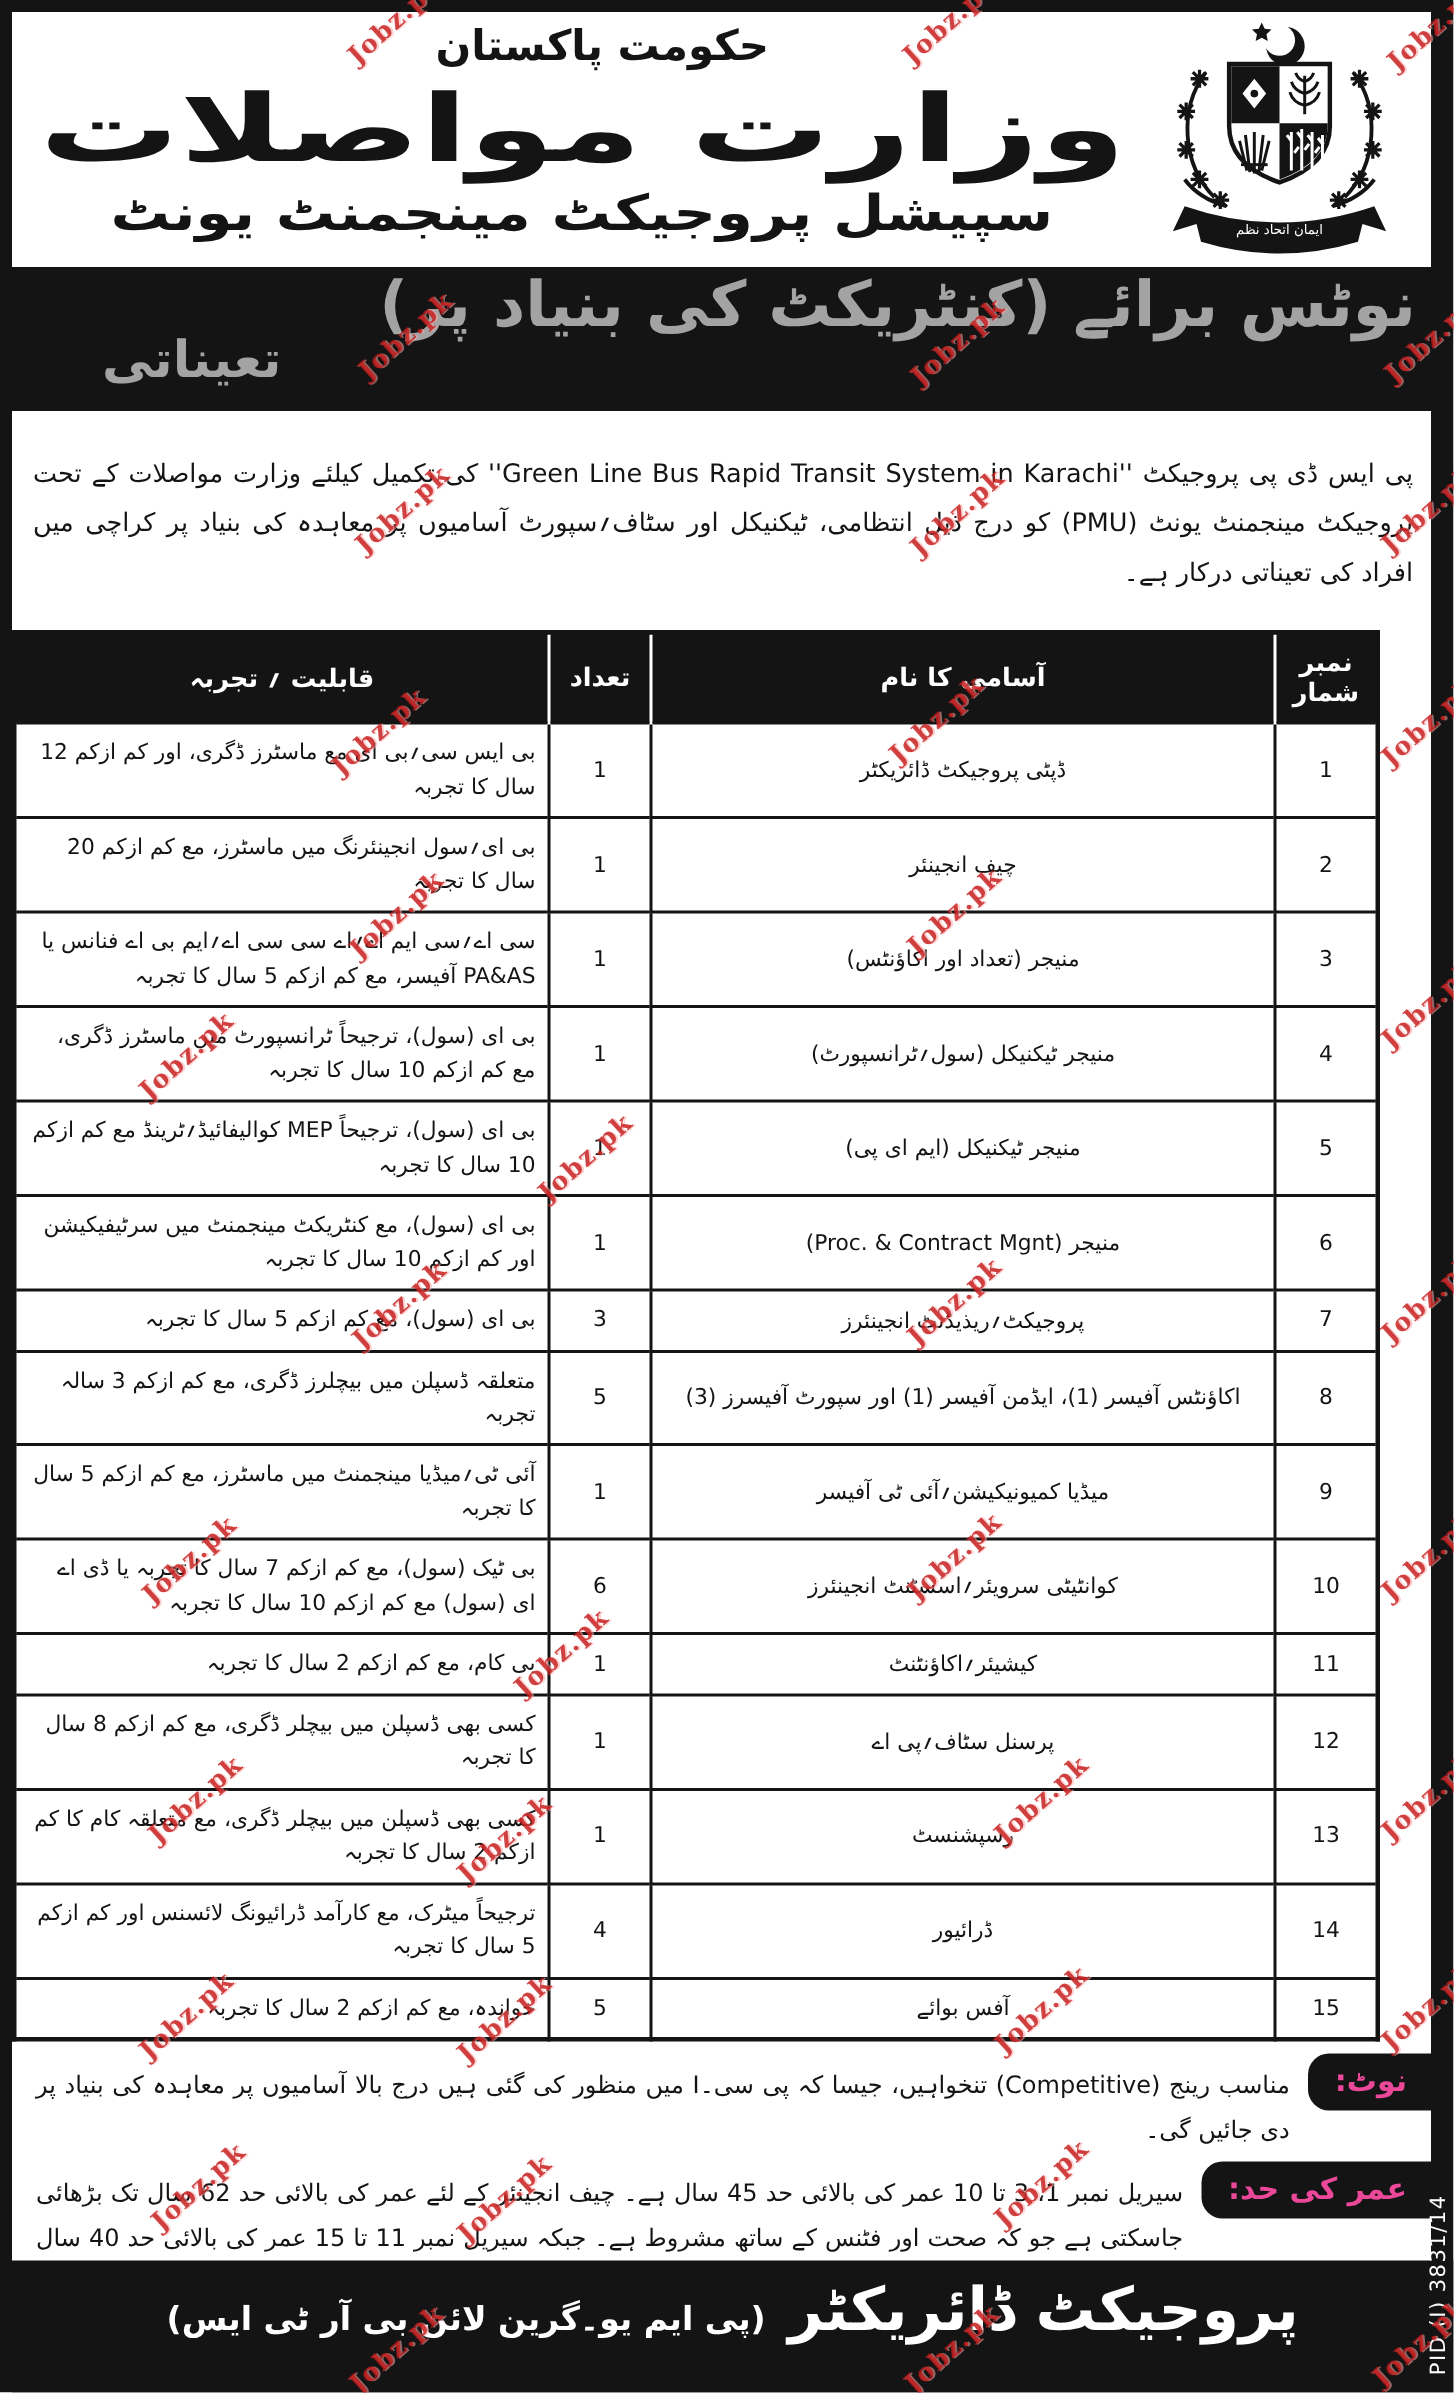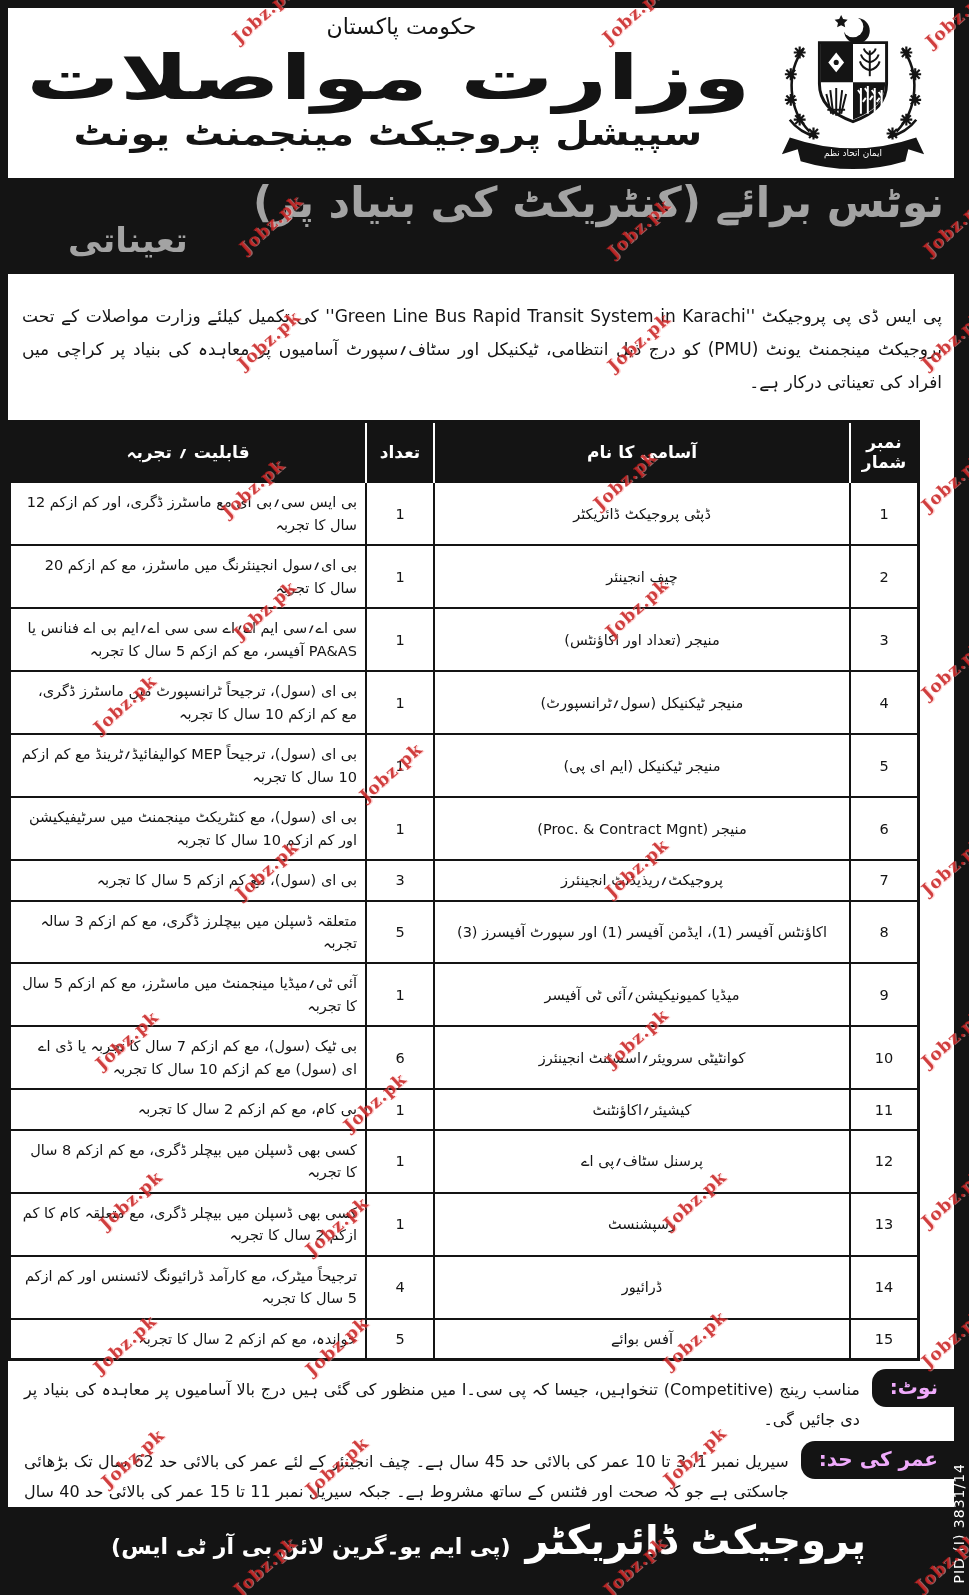--- a/index.html
+++ b/index.html
@@ -7,21 +7,21 @@
     width:969px;height:1595px;position:relative;background:#fdfdfb;
     font-family:"DejaVu Sans",sans-serif;color:#141414;overflow:hidden;
   }
   .frame{position:absolute;inset:0;border-style:solid;border-color:#141414;
     border-width:8px 15px 6px 8px;pointer-events:none;z-index:5;}
   .content{position:absolute;left:8px;top:8px;width:946px;height:1581px;background:#fff;}
 
   
   .header{position:relative;height:170px;overflow:hidden;}
   .header .txt{direction:rtl;text-align:center;width:760px;}
-  .govt{font-size:22px;font-weight:normal;margin-top:6px;letter-spacing:1px;padding-left:27px;}
+  .govt{font-size:28px;font-weight:bold;margin-top:6px;letter-spacing:1px;padding-left:27px;}
   .ministry{margin-top:2px;}
   .ministry span{display:inline-block;font-size:62px;font-weight:900;transform:scaleX(1.5);transform-origin:center;}
   .unit{margin-top:0;}
   .unit span{display:inline-block;font-size:33px;font-weight:900;transform:scaleX(1.2);transform-origin:center;}
   .emblem{position:absolute;right:22px;top:4px;width:158px;height:160px;}
 
   
   .banner{position:relative;height:96px;background:#141414;color:#a3a3a3;overflow:hidden;direction:rtl;}
   .banner .l1{position:absolute;right:10px;top:0;font-size:42px;font-weight:bold;white-space:nowrap;}
   .banner .l2{position:absolute;left:60px;top:42px;font-size:34px;font-weight:bold;}
@@ -37,21 +37,21 @@
     padding:9px 4px;border-left:2px solid #fff;border-right:2px solid #fff;}
   table.jobs td{border:2px solid #141414;font-size:14.5px;padding:8px 8px;vertical-align:middle;}
   td.c-serial,td.c-count{text-align:center;font-size:16px;width:50px;}
   td.c-post{text-align:center;width:398px;font-size:15.5px;}
   td.c-qual{text-align:right;line-height:1.55;}
   col.serial{width:52px;} col.post{width:400px;} col.count{width:56px;}
 
   
   .notes{direction:rtl;margin-top:8px;}
   .note-row{display:flex;align-items:flex-start;margin-bottom:5px;}
-  .note-label{background:#141414;color:#f0abfc;font-weight:bold;font-size:20px;
+  .note-label{background:#141414;color:#ec4899;font-weight:bold;font-size:20px;
     padding:6px 16px 8px 18px;border-radius:14px 0 0 14px;white-space:nowrap;flex:0 0 auto;}
   .note-text{font-size:16px;line-height:1.9;padding:6px 12px 0 16px;text-align:justify;}
 
   
   .terms-head{direction:rtl;text-align:right;margin-top:4px;}
   .terms-label{display:inline-block;background:#141414;color:#fff;font-weight:bold;
     font-size:21px;padding:7px 20px 9px 26px;border-radius:14px 0 0 14px;}
   ul.terms{direction:rtl;list-style:none;margin:10px 78px 0 18px;padding:0;}
   ul.terms li{font-size:16px;line-height:1.85;margin-bottom:11px;text-align:justify;}
   ul.terms li::before{content:"●";font-size:13px;margin-left:14px;position:relative;top:-2px;}

